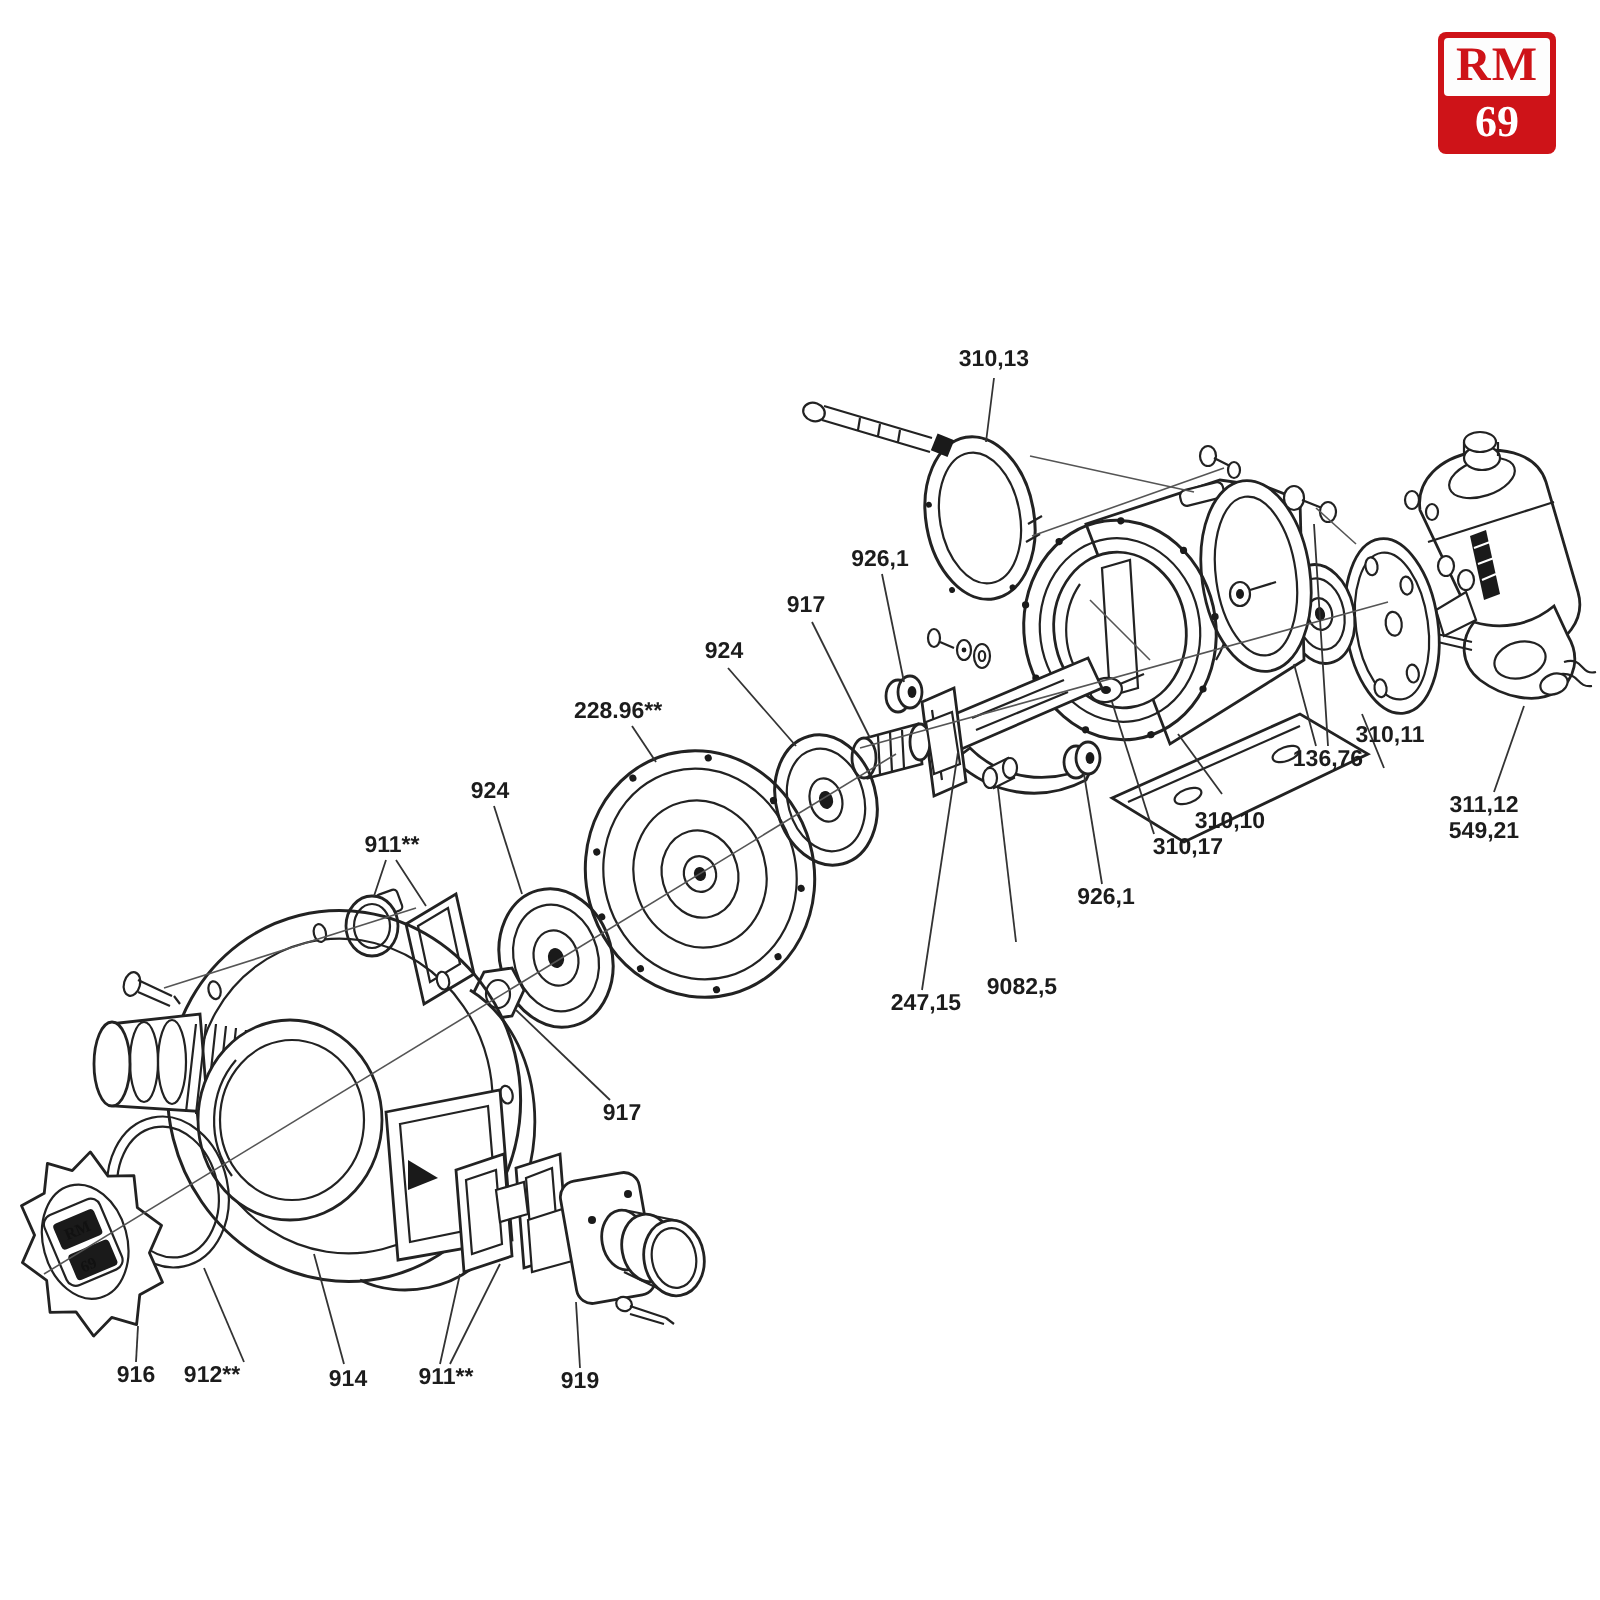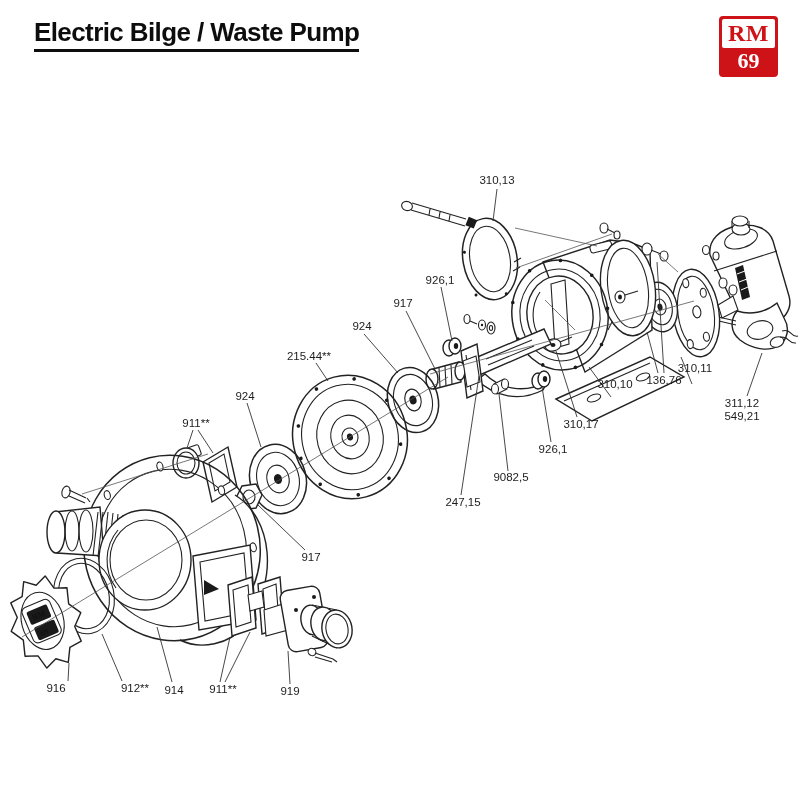--- a/index.html
+++ b/index.html
@@ -9,38 +9,37 @@
          letter-spacing:-0.6px;color:#0d0d0d;border-bottom:3px solid #0d0d0d;
          padding-bottom:1px;line-height:1.15;}
   .logo{position:absolute;left:719px;top:16px;width:59px;height:61px;background:#ce1318;
         border-radius:4px;padding:3px;box-sizing:border-box;display:flex;flex-direction:column;}
   .logo-top{background:#fdfdfd;flex:1.1;display:flex;align-items:center;justify-content:center;
         font-family:"Liberation Serif",serif;font-weight:bold;font-size:24px;color:#ce1318;
         letter-spacing:0.5px;border-radius:2px;line-height:1;}
   .logo-bottom{flex:1;display:flex;align-items:center;justify-content:center;
         font-family:"Liberation Serif",serif;font-weight:bold;font-size:22px;color:#fff;line-height:1;}
   .diagram-svg{position:absolute;left:0;top:0;z-index:1;}
-  .part-label{position:absolute;transform:translate(-50%,-50%);font-size:11.5px;font-weight:normal;
+  .part-label{position:absolute;transform:translate(-50%,-50%);font-size:11.5px;font-weight:bold;
         color:#1c1c1c;white-space:nowrap;z-index:2;}
   
   .s{stroke:#222;fill:#fff;stroke-width:1.4;}
   .s2{stroke:#222;fill:#fff;stroke-width:1.1;}
   .sn{stroke:#222;fill:none;stroke-width:1.1;}
   .snb{stroke:#222;fill:none;stroke-width:1.5;}
   .thin{stroke:#555;fill:none;stroke-width:0.8;}
   .lead{stroke:#333;fill:none;stroke-width:0.9;}
   .dark{fill:#1a1a1a;stroke:none;}
   .emboss{font-family:"Liberation Serif",serif;font-size:8px;font-weight:bold;fill:#111;}
 </style>
 </head>
 <body>
 
 <div class="page">
 
-  <div class="title">Electric Bilge / Waste Pump</div>
 
   <div class="logo">
     <div class="logo-top">RM</div>
     <div class="logo-bottom">69</div>
   </div>
 
   <svg class="diagram-svg" width="800" height="800" viewBox="0 0 800 800">
 
     <g>
 
@@ -350,32 +349,32 @@
       <path class="lead" d="M 658,373 L 647,332 M 664,373 L 657,262"></path>
       <path class="lead" d="M 692,384 L 681,357"></path>
       <path class="lead" d="M 747,396 L 762,353"></path>
     </g>
   </svg>
 
   <div class="part-label" style="left:497px;top:180px">310,13</div>
   <div class="part-label" style="left:440px;top:280px">926,1</div>
   <div class="part-label" style="left:403px;top:303px">917</div>
   <div class="part-label" style="left:362px;top:326px">924</div>
-  <div class="part-label" style="left:309px;top:356px">215.44**</div>
+  <div class="part-label" style="left:309px;top:356px">228.96**</div>
   <div class="part-label" style="left:245px;top:396px">924</div>
   <div class="part-label" style="left:196px;top:423px">911**</div>
-  <div class="part-label" style="left:56px;top:688px">916</div>
-  <div class="part-label" style="left:135px;top:688px">912**</div>
+  <div class="part-label" style="left:68px;top:688px">916</div>
+  <div class="part-label" style="left:106px;top:688px">912**</div>
   <div class="part-label" style="left:174px;top:690px">914</div>
   <div class="part-label" style="left:223px;top:689px">911**</div>
   <div class="part-label" style="left:290px;top:691px">919</div>
   <div class="part-label" style="left:311px;top:557px">917</div>
   <div class="part-label" style="left:463px;top:502px">247,15</div>
-  <div class="part-label" style="left:511px;top:477px">9082,5</div>
+  <div class="part-label" style="left:511px;top:494px">9082,5</div>
   <div class="part-label" style="left:553px;top:449px">926,1</div>
-  <div class="part-label" style="left:581px;top:424px">310,17</div>
-  <div class="part-label" style="left:615px;top:384px">310,10</div>
+  <div class="part-label" style="left:594px;top:424px">310,17</div>
+  <div class="part-label" style="left:615px;top:411px">310,10</div>
   <div class="part-label" style="left:664px;top:380px">136,76</div>
   <div class="part-label" style="left:695px;top:368px">310,11</div>
   <div class="part-label" style="left:742px;top:403px">311,12</div>
   <div class="part-label" style="left:742px;top:416px">549,21</div>
 
 </div>
 
 </body></html>

